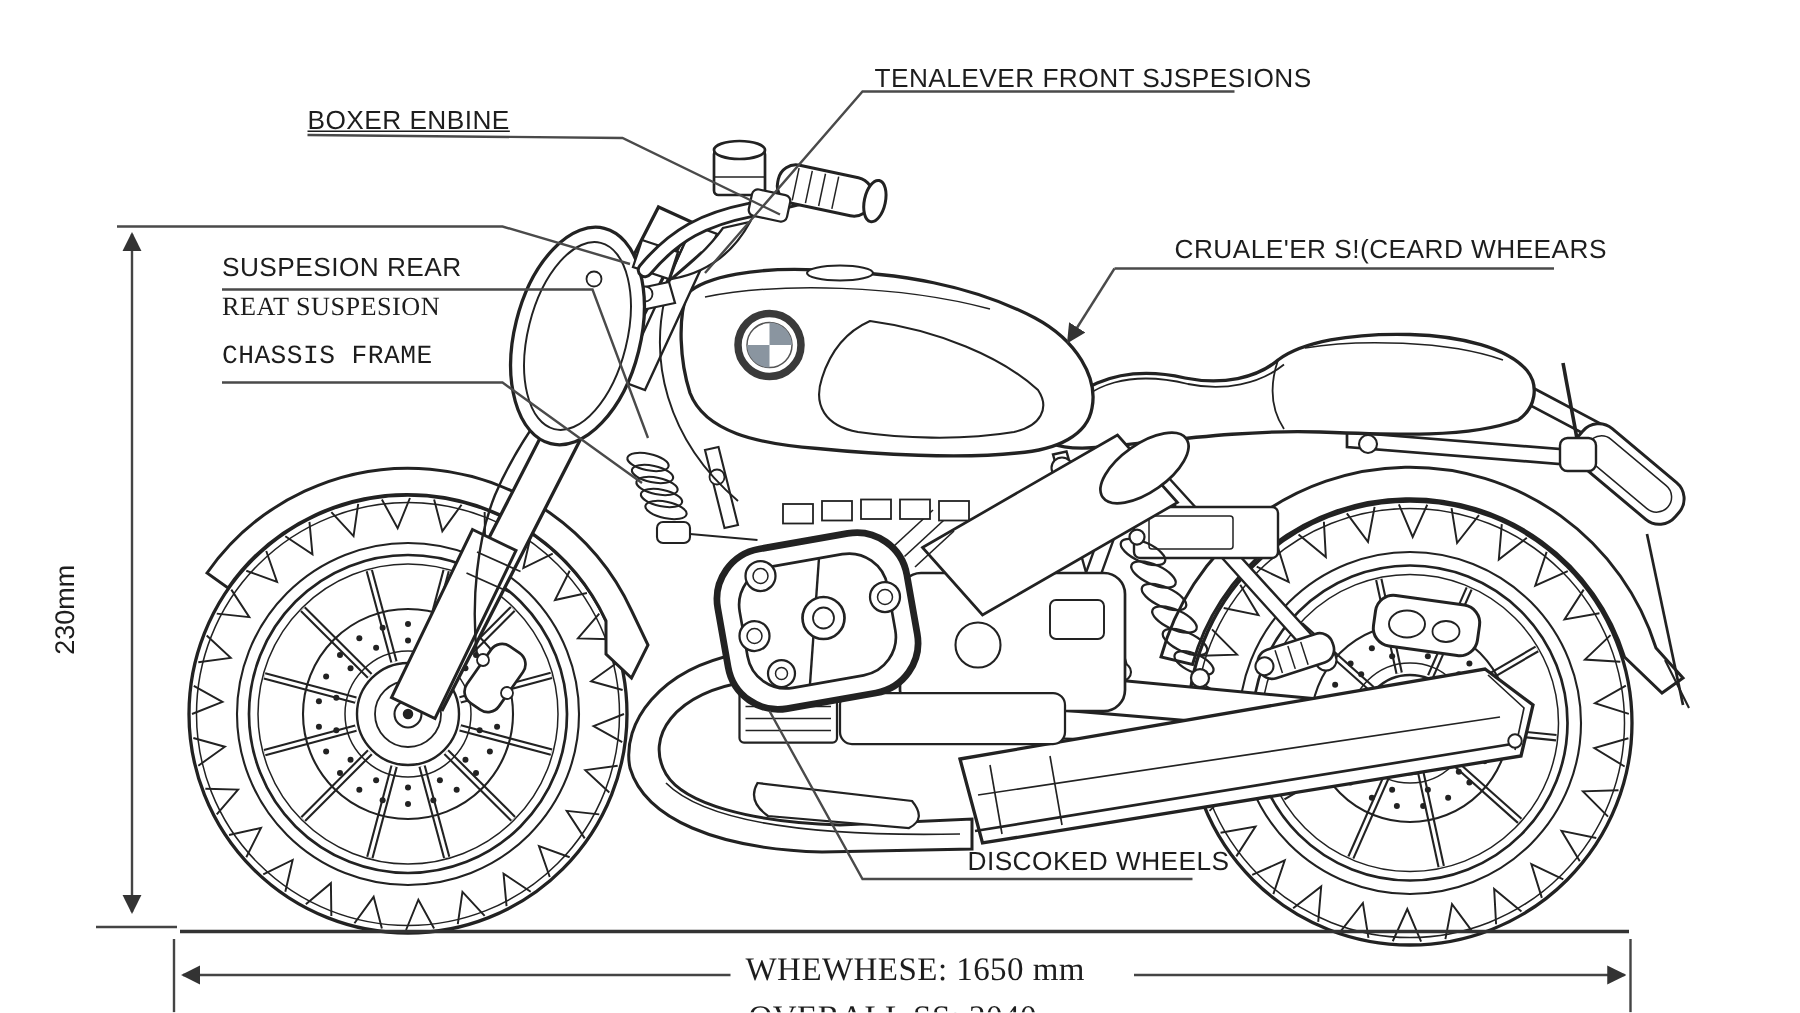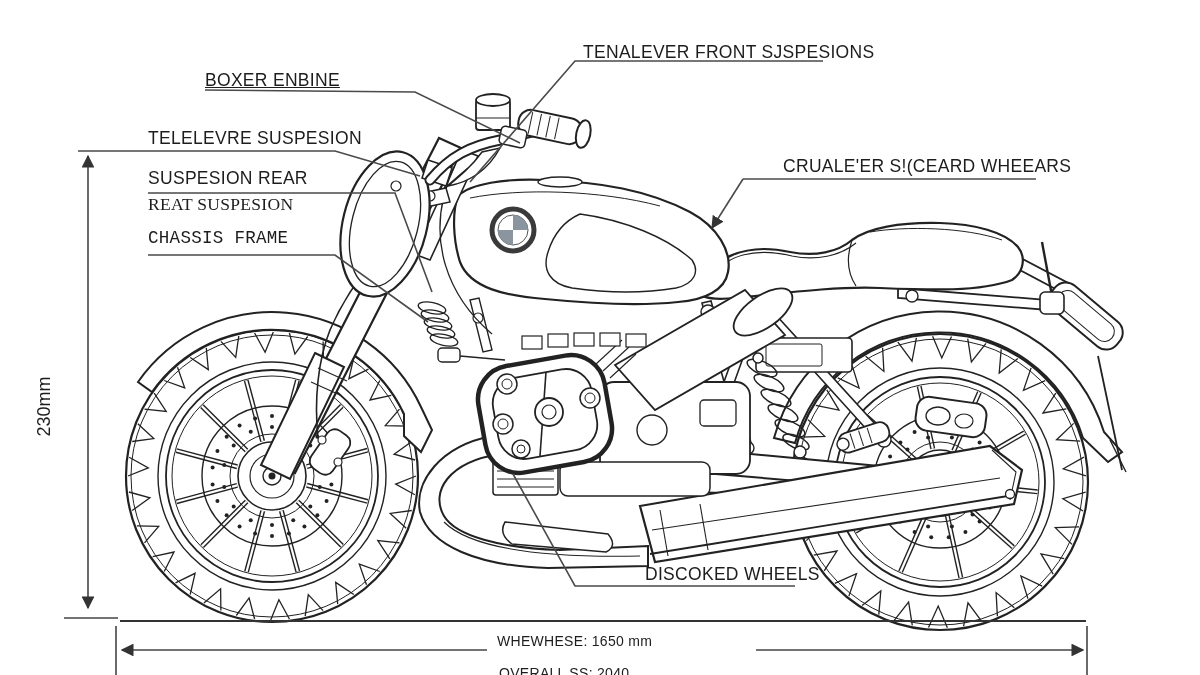--- a/index.html
+++ b/index.html
@@ -6,22 +6,23 @@
   .stage{
     position:relative;width:1200px;height:675px;background:#ffffff;
     overflow:hidden;font-family:"Liberation Sans",sans-serif;
   }
   .stage svg{position:absolute;left:0;top:0;}
   .co{
     position:absolute;color:#1d1d1d;font-size:17.5px;letter-spacing:.3px;
     white-space:nowrap;line-height:1.15;
   }
   .dim{
-    position:absolute;color:#1d1d1d;font-size:14px;letter-spacing:.3px;
+    position:absolute;color:#1d1d1d;font-size:22px;letter-spacing:.3px;
     white-space:nowrap;
+    font-family:Liberation Serif, serif;
   }
   .vdim{
     position:absolute;color:#1d1d1d;font-size:18px;white-space:nowrap;
     transform:rotate(-90deg);transform-origin:center;
   }
 </style>
 </head>
 <body>
 
 <div class="stage">
@@ -448,21 +449,20 @@
     <line x1="120" y1="621" x2="1086" y2="621" stroke-width="2.2" stroke="#333"></line>
     <line x1="116" y1="626" x2="116" y2="675" stroke-width="1.6"></line>
     <line x1="1087" y1="626" x2="1087" y2="675" stroke-width="1.6"></line>
     <line x1="487" y1="650" x2="122" y2="650" stroke-width="1.6" marker-end="url(#ah)"></line>
     <line x1="756" y1="650" x2="1083" y2="650" stroke-width="1.6" marker-end="url(#ah)"></line>
   </g>
 </svg>
 
 <div class="co" style="left:583px;top:42px;text-align:right;">TENALEVER FRONT SJSPESIONS</div>
 <div class="co" style="left:205px;top:70px;text-decoration:underline;">BOXER ENBINE</div>
-<div class="co" style="left:148px;top:128px;">TELELEVRE SUSPESION</div>
 <div class="co" style="left:148px;top:168px;">SUSPESION REAR</div>
 <div class="co" style="left:148px;top:194px;font-family:Liberation Serif, serif;">REAT SUSPESION</div>
 <div class="co" style="left:148px;top:228px;font-family:Liberation Mono, monospace;">CHASSIS FRAME</div>
 <div class="co" style="left:645px;top:564px;">DISCOKED WHEELS</div>
 <div class="co" style="left:783px;top:156px;">CRUALE'ER S!(CEARD WHEEARS</div>
 
 <div class="vdim" style="left:14px;top:396px;">230mm</div>
 <div class="dim" style="left:497px;top:633px;">WHEWHESE: 1650 mm</div>
 <div class="dim" style="left:499px;top:665px;">OVERALL SS: 2040</div>
 

